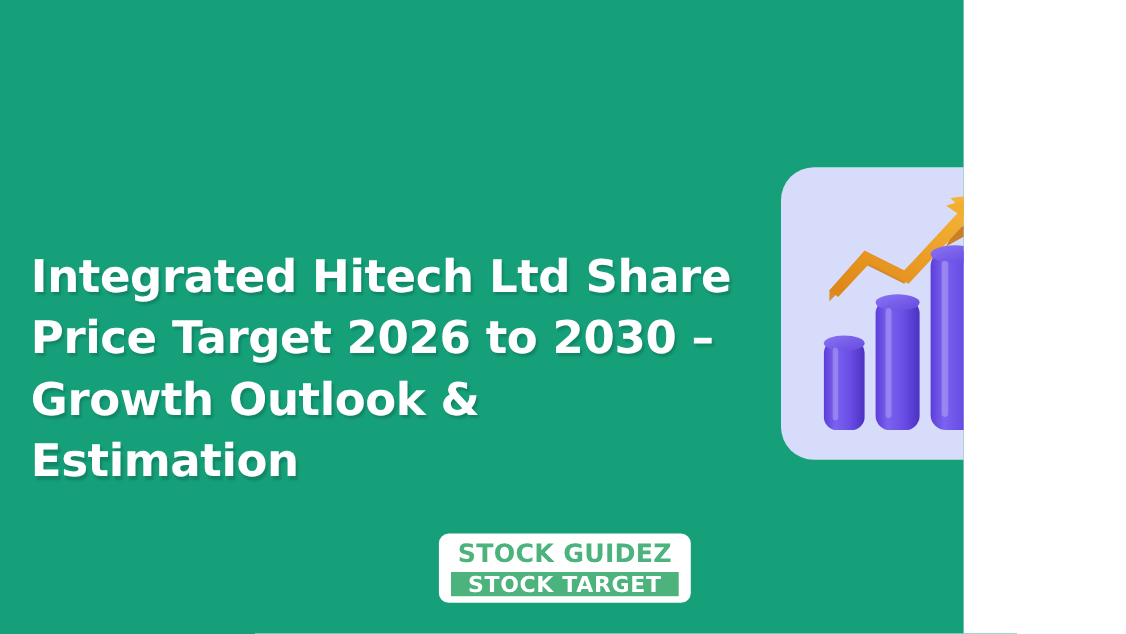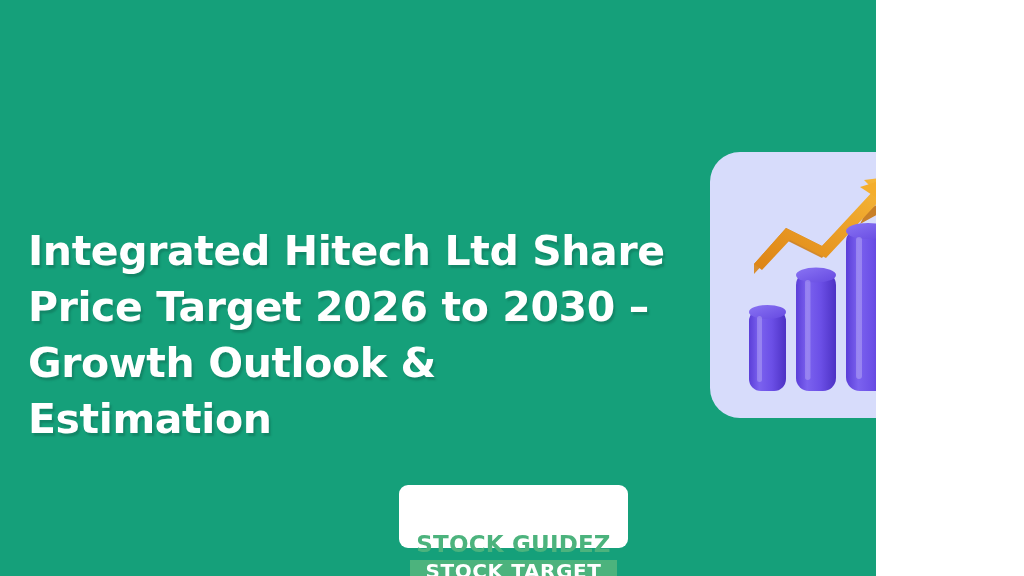--- a/index.html
+++ b/index.html
@@ -71,21 +71,20 @@
     justify-content: flex-start;
   }
   #logo-top {
     color: #4cb37d;
     font-family: "DejaVu Sans", "Liberation Sans", sans-serif;
     font-weight: 700;
     font-size: 23px;
     line-height: 26px;
     letter-spacing: 0.2px;
     white-space: nowrap;
-    margin-top: 40px;
   }
   #logo-band {
     margin-top: 3px;
     background: #4cb37d;
     width: 207px;
     height: 26px;
     display: flex;
     align-items: flex-end;
     justify-content: center;
   }

